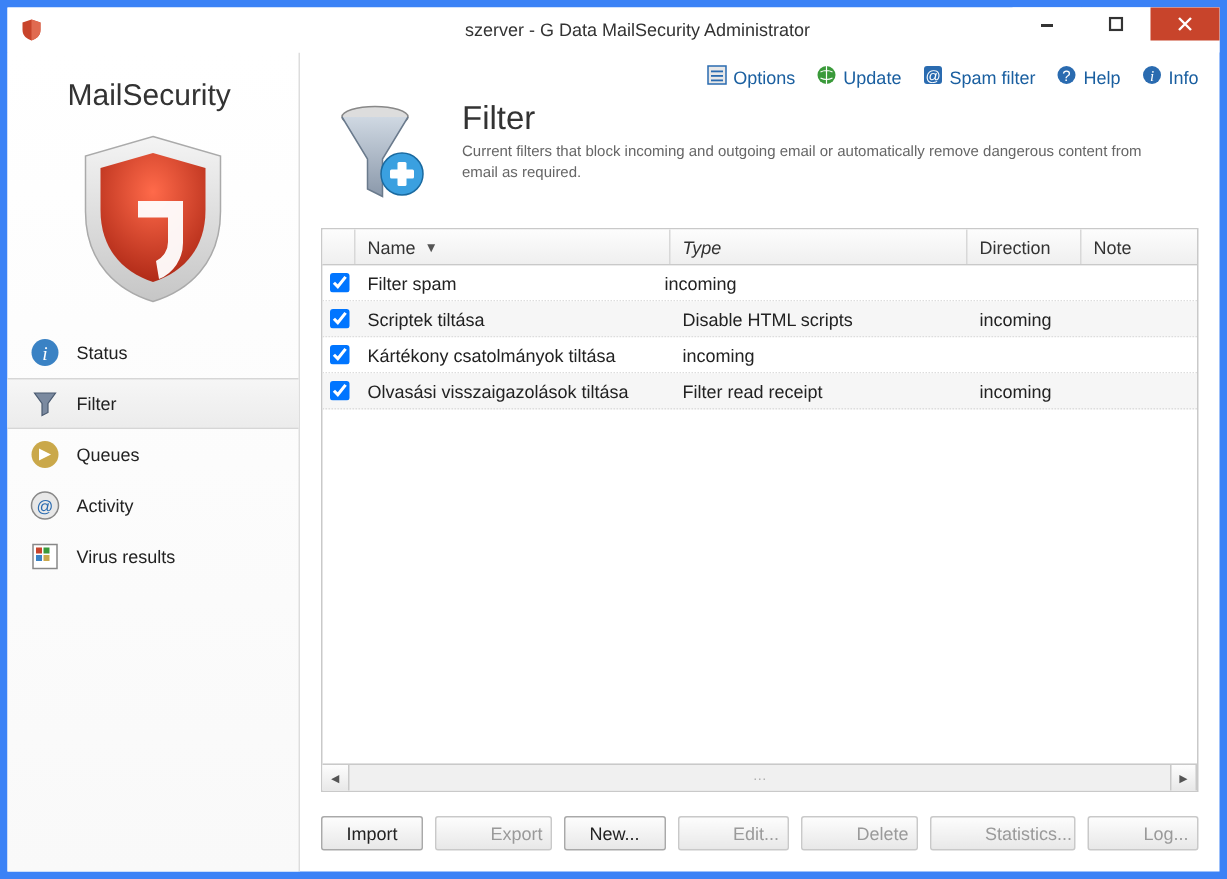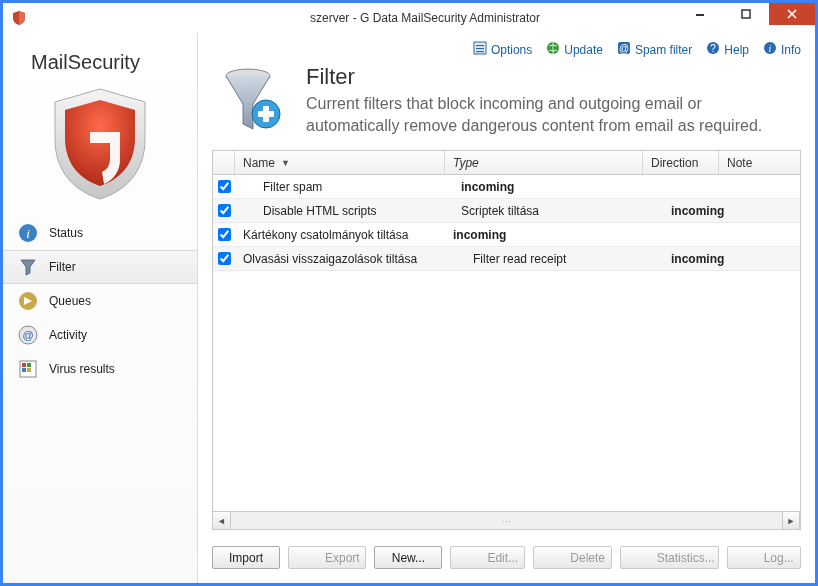--- a/index.html
+++ b/index.html
@@ -1,67 +1,67 @@
 <!DOCTYPE html>
 <html><head>
 <meta charset="utf-8">
 <style>
   * { box-sizing: border-box; margin: 0; padding: 0; }
   body { font-family: "Segoe UI", Tahoma, sans-serif; font-size: 12px; background: #fff; }
-  .window { width: 818px; height: 586px; border: 3px solid #3b82f6; display: flex; flex-direction: column; background: #fff; }
+  .window { width: 818px; height: 586px; border: 5px solid #3b82f6; display: flex; flex-direction: column; background: #fff; }
 
   
   .titlebar { height: 30px; background: #fff; display: flex; align-items: center; position: relative; }
   .titlebar .app-ico { width: 16px; height: 16px; margin: 0 8px; }
   .titlebar .title { flex: 1; text-align: center; color: #333; font-size: 12px; }
   .titlebar .controls { display: flex; height: 22px; position: absolute; right: 0; top: 0; }
   .titlebar .ctrl { width: 46px; display: flex; align-items: center; justify-content: center; background: #fff; }
   .titlebar .ctrl.close { background: #c8442b; color: #fff; }
 
   .body { flex: 1; display: flex; min-height: 0; }
 
   
   .sidebar { width: 195px; background: linear-gradient(#fff, #f9f9f9); border-right: 1px solid #ddd; display: flex; flex-direction: column; }
-  .brand { padding: 18px 16px 6px 28px; }
+  .brand { padding: 18px 16px 6px 40px; }
   .brand h1 { font-size: 20px; font-weight: normal; color: #333; }
   .shield-wrap { display: flex; justify-content: center; padding: 4px 0 12px; }
   .nav { display: flex; flex-direction: column; }
   .nav-item { display: flex; align-items: center; gap: 10px; padding: 6px 14px; height: 34px; cursor: pointer; color: #222; border-top: 1px solid transparent; border-bottom: 1px solid transparent; }
   .nav-item.active { background: linear-gradient(#f6f6f6,#ececec); border-top: 1px solid #d6d6d6; border-bottom: 1px solid #d6d6d6; }
   .nav-item .nico { width: 22px; height: 22px; display: flex; align-items: center; justify-content: center; }
 
   
   .content { flex: 1; display: flex; flex-direction: column; min-width: 0; }
   .toolbar { display: flex; justify-content: flex-end; gap: 14px; padding: 8px 14px 4px; color: #1a5fa0; font-size: 12px; }
   .toolbar a { display: flex; align-items: center; gap: 4px; cursor: pointer; text-decoration: none; color: #1a5fa0; }
 
   .header { display: flex; gap: 18px; padding: 2px 14px 14px 18px; align-items: flex-start; }
   .header-icon { width: 72px; height: 72px; flex-shrink: 0; }
   .header h2 { font-size: 22px; font-weight: normal; color: #333; margin-bottom: 3px; }
-  .header p { font-size: 16px; color: #666; line-height: 1.35; max-width: 470px; }
+  .header p { font-size: 10px; color: #666; line-height: 1.35; max-width: 470px; }
 
   .table-wrap { margin: 0 14px 2px; border: 1px solid #c9c9c9; flex: 1; display: flex; flex-direction: column; min-height: 0; background: #fff; }
   .thead { display: flex; background: linear-gradient(#fdfdfd,#efefef); border-bottom: 1px solid #c9c9c9; height: 24px; align-items: center; font-size: 12px; color: #333; }
   .th { padding: 0 8px; border-right: 1px solid #d8d8d8; height: 100%; display: flex; align-items: center; }
   .th-check { width: 22px; border-right: 1px solid #d8d8d8; }
   .th-name { width: 210px; }
   .th-type { width: 198px; font-style: italic; }
   .th-dir { width: 76px; }
   .th-note { flex: 1; border-right: none; }
   .sort-ind { margin-left: 6px; font-size: 9px; color: #555; }
 
   .tbody { flex: 1; overflow: hidden; }
   .row { display: flex; align-items: center; height: 24px; font-size: 12px; color: #222; border-bottom: 1px dotted #ddd; }
   .row:nth-child(odd) { background: #fff; }
   .row:nth-child(even) { background: #f6f6f6; }
   .cell { padding: 0 8px; overflow: hidden; white-space: nowrap; text-overflow: ellipsis; }
   .c-check { width: 22px; display: flex; justify-content: center; }
   .c-name { width: 210px; }
-  .c-type { width: 198px; margin-left: 20px; }
-  .c-dir { width: 76px; font-weight: bold; }
+  .c-type { width: 198px; }
+  .c-dir { width: 76px; }
   .c-note { flex: 1; }
 
   .hscroll { height: 18px; border-top: 1px solid #c9c9c9; display: flex; align-items: stretch; background: #f0f0f0; }
   .hscroll .sbtn { width: 18px; border-left: 1px solid #c9c9c9; border-right: 1px solid #c9c9c9; display: flex; align-items: center; justify-content: center; background: linear-gradient(#fdfdfd,#e8e8e8); font-size: 9px; color: #555; }
   .hscroll .sbtn:first-child { border-left: none; }
   .hscroll .track { flex: 1; display: flex; align-items: center; justify-content: center; color: #aaa; font-size: 9px; }
 
   .buttons { display: flex; justify-content: flex-end; gap: 8px; padding: 14px 14px 14px; }
   .btn { min-width: 68px; height: 23px; padding: 0 10px; border: 1px solid #a9a9a9; background: linear-gradient(#fdfdfd,#e8e8e8); border-radius: 2px; font-size: 12px; color: #222; cursor: pointer; }
   .btn:disabled { color: #9a9a9a; cursor: default; border-color: #c9c9c9; padding-left: 36px; }
@@ -260,22 +260,22 @@
                 <input type="checkbox" checked="" style="">
               </div>
               <div class="cell c-type">Filter spam</div>
               <div class="cell c-dir">incoming</div>
               <div class="cell c-note"></div>
             </div>
             <div class="row">
               <div class="cell c-check">
                 <input type="checkbox" checked="" style="">
               </div>
+              <div class="cell c-name">Scriptek tiltása</div>
               <div class="cell c-type">Disable HTML scripts</div>
-              <div class="cell c-name">Scriptek tiltása</div>
               <div class="cell c-dir">incoming</div>
               <div class="cell c-note"></div>
             </div>
             <div class="row">
               <div class="cell c-check">
                 <input type="checkbox" checked="" style="">
               </div>
               <div class="cell c-name">Kártékony csatolmányok tiltása</div>
               <div class="cell c-dir">incoming</div>
               <div class="cell c-note"></div>

